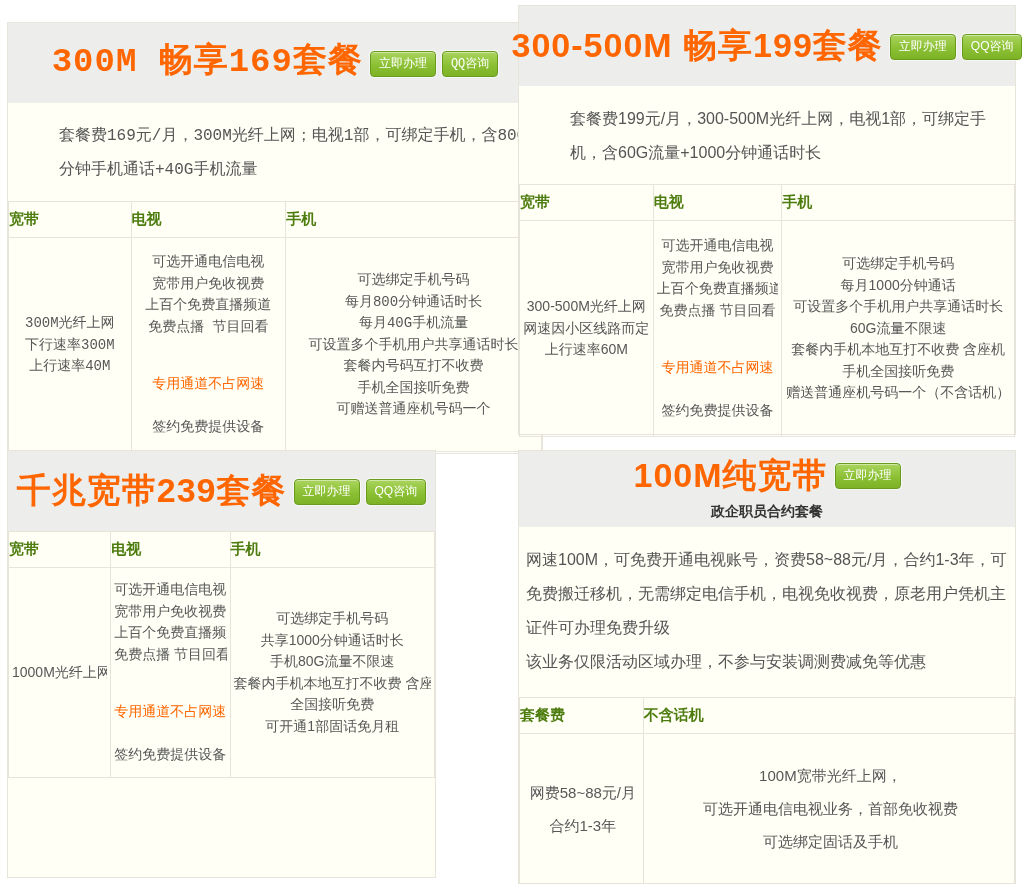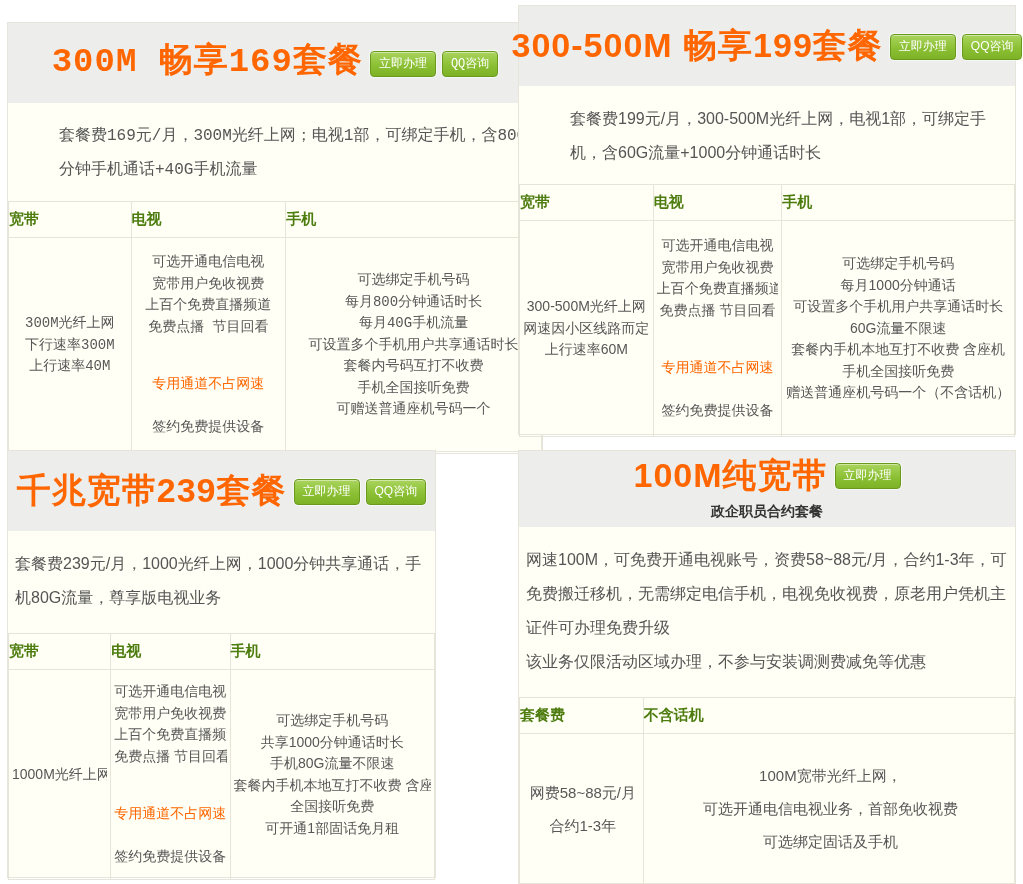--- a/index.html
+++ b/index.html
@@ -154,23 +154,20 @@
     <header class="card-header">
       <div class="title-row">
         <h2 class="card-title">千兆宽带239套餐</h2>
         <span class="btns">
             <a class="btn">立即办理</a>
             <a class="btn">QQ咨询</a>
           </span>
       </div>
 
     </header>
-    <div class="card-desc">
-        <div>套餐费239元/月，1000光纤上网，1000分钟共享通话，手机80G流量，尊享版电视业务</div>
-      </div>
     <table>
       <thead>
           <tr>
             <th style="width: 24%;">宽带</th>
             <th style="width: 28%;">电视</th>
             <th style="width: 48%;">手机</th>
           </tr>
         </thead>
       <tbody>
           <tr>

